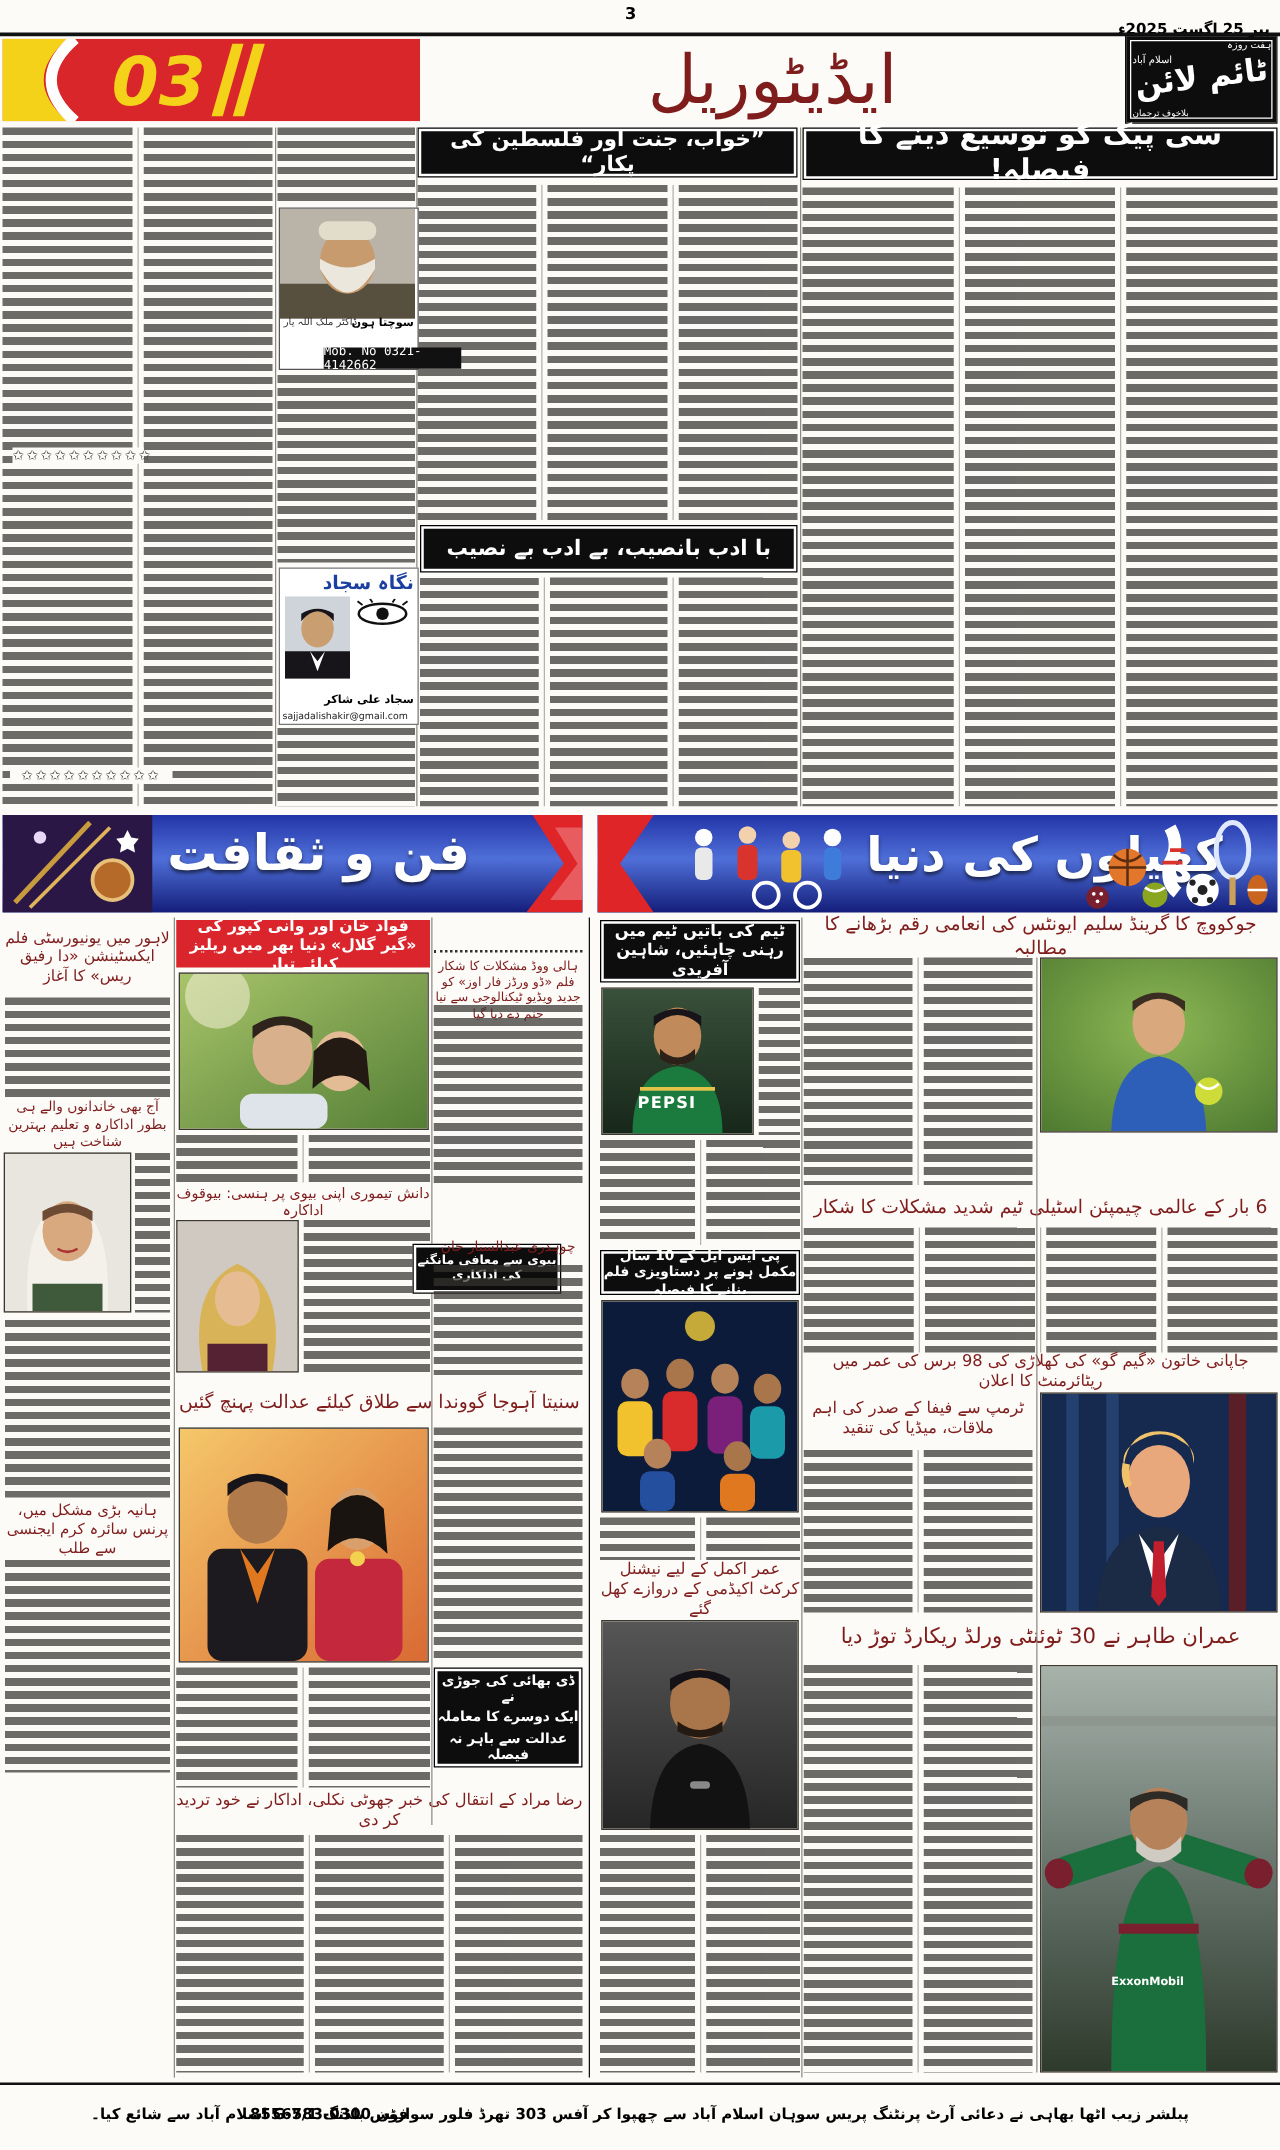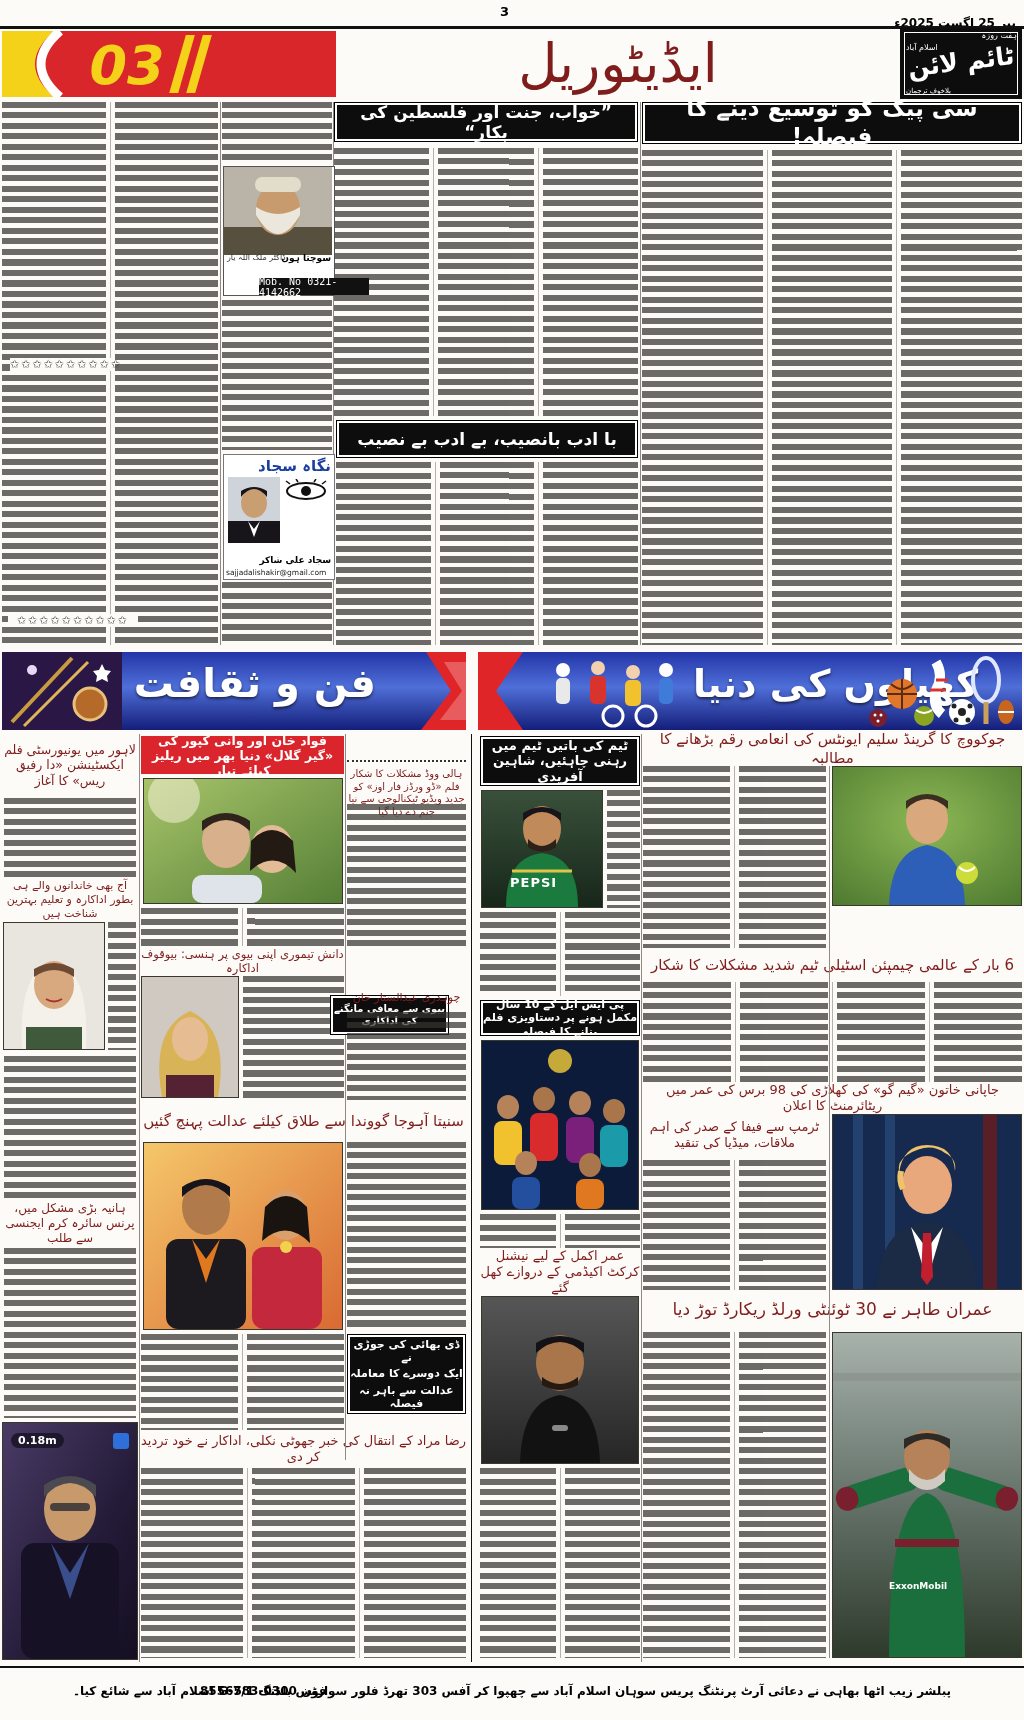--- a/index.html
+++ b/index.html
@@ -199,40 +199,20 @@
       <ellipse cx="50" cy="62" rx="20" ry="24" fill="#d8a87f"></ellipse>
       <path d="M30,54 Q50,40 70,54 L70,46 Q50,34 30,46 Z" fill="#6d4a33"></path>
       <rect x="22" y="104" width="56" height="22" fill="#3e5a3a"></rect>
       <path d="M42,76 q8,5 16,0" stroke="#a33" stroke-width="2" fill="none"></path>
     </svg>
   </div>
   <div class="abs sim" style="left:108px;top:922px;width:28px;height:128px;"></div>
   <div class="abs sim" style="left:4px;top:1056px;width:132px;height:142px;"></div>
   <div class="abs bh ur" style="left:2px;top:1202px;width:136px;height:42px;font-size:12px;">ہانیہ بڑی مشکل میں، پرنس سائرہ کرم ایجنسی سے طلب</div>
   <div class="abs sim" style="left:4px;top:1248px;width:132px;height:170px;"></div>
-  <div class="abs photo" style="left:2px;top:1422px;width:136px;height:238px;">
-    <svg width="134" height="236" viewBox="0 0 134 236">
-      <rect width="134" height="236" fill="#2e2440"></rect>
-      <rect width="134" height="236" fill="url(#g1)"></rect>
-      <defs>
-          <linearGradient id="g1" x1="0" y1="0" x2="1" y2="1">
-        <stop offset="0" stop-color="#4a3b66"></stop>
-            <stop offset="0.6" stop-color="#241b38"></stop>
-            <stop offset="1" stop-color="#140f22"></stop>
-      </linearGradient>
-        </defs>
-      <rect x="18" y="120" width="98" height="116" rx="14" fill="#171126"></rect>
-      <path d="M48,120 L67,150 L86,120 L67,176 Z" fill="#3a4e8c"></path>
-      <ellipse cx="67" cy="86" rx="26" ry="32" fill="#c89a6b"></ellipse>
-      <path d="M41,74 Q67,46 93,74 L93,62 Q67,44 41,62 Z" fill="#4a4a50"></path>
-      <rect x="47" y="80" width="40" height="8" rx="4" fill="#2b2b33" opacity="0.8"></rect>
-    </svg>
-    <div class="badge-pill" style="left:8px;top:10px;">0.18m</div>
-    <div style="position:absolute;right:8px;top:10px;width:16px;height:16px;background:#2e6fd9;border-radius:3px;"></div>
-  </div>
   <div class="abs vline" style="left:139px;top:734px;height:928px;"></div>
 
   <div class="abs" style="left:141px;top:736px;width:203px;height:38px;background:#d9252b;display:flex;align-items:center;justify-content:center;">
     <div class="ur" style="color:#fff;font-weight:bold;font-size:12.5px;text-align:center;line-height:1.2;padding:0 4px;">فواد خان اور وانی کپور کی «گیر گلال» دنیا بھر میں ریلیز کیلئے تیار</div>
   </div>
   <div class="abs photo" style="left:143px;top:778px;width:200px;height:126px;">
     <svg width="198" height="124" viewBox="0 0 198 124">
       <defs>
           <linearGradient id="g2" x1="0" y1="0" x2="1" y2="1">
         <stop offset="0" stop-color="#a8c46a"></stop>

